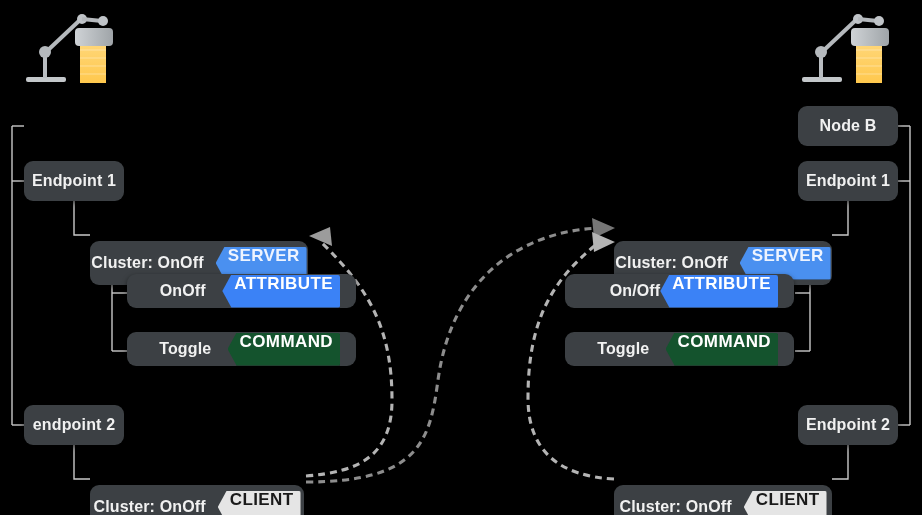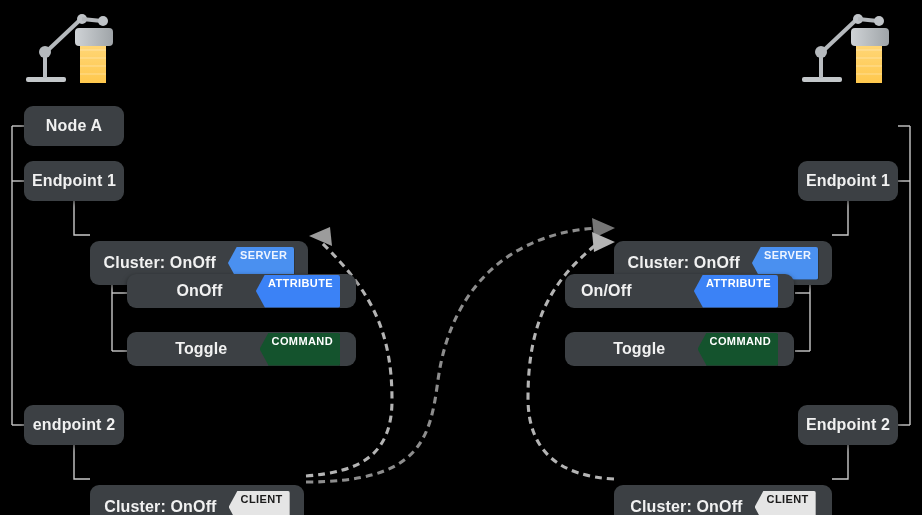--- a/index.html
+++ b/index.html
@@ -29,21 +29,21 @@
   .row{display:flex;align-items:center;gap:12px;}
   .lbl{white-space:nowrap;}
 
   
   .badge{
     display:inline-flex;
     align-items:center;
     justify-content:center;
     height:17px;
     padding:0 7px 16px 12px;
-    font-size:11px;
+    font-size:17px;
     font-weight:bold;
     letter-spacing:.4px;
     color:#fff;
     line-height:17px;
     border-radius:2px;
     -webkit-clip-path:polygon(9px 0,100% 0,100% 100%,9px 100%,0 50%);
     clip-path:polygon(9px 0,100% 0,100% 100%,9px 100%,0 50%);
     box-shadow:1px 1px 0 rgba(0,0,0,.5);
   }
   .badge.server{background:#4a90f0;color:#eef4ff;}
@@ -160,23 +160,20 @@
       <rect x="21" y="46" width="4" height="26" fill="#b9bdc1"></rect>
       <circle cx="23" cy="46" r="6" fill="#b5b9bd"></circle>
       <line x1="24" y1="46" x2="59" y2="13" stroke="#b5b9bd" stroke-width="4"></line>
       <circle cx="60" cy="13" r="5" fill="#c0c4c8"></circle>
       <line x1="60" y1="13" x2="80" y2="15" stroke="#b5b9bd" stroke-width="4"></line>
       <circle cx="81" cy="15" r="5" fill="#c0c4c8"></circle>
       <path d="M57,22 h30 a4,4 0 0 1 4,4 v10 a4,4 0 0 1 -4,4 h-30 a4,4 0 0 1 -4,-4 v-10 a4,4 0 0 1 4,-4 z" fill="url(#shadeR)"></path>
     </svg>
   </div>
 
-  <div class="box node" style="left:24px;top:106px;width:100px;">
-    <span class="lbl">Node A</span>
-  </div>
 
   <div class="box endpoint" style="left:24px;top:161px;width:100px;">
     <span class="lbl">Endpoint 1</span>
   </div>
 
   <div class="box cluster" style="left:90px;top:213px;width:218px;">
     <div class="row">
       <span class="lbl">Cluster: OnOff</span>
       <span class="badge server">SERVER</span>
     </div>
@@ -196,34 +193,37 @@
     <span class="lbl">endpoint 2</span>
   </div>
 
   <div class="box cluster" style="left:90px;top:457px;width:214px;">
     <div class="row">
       <span class="lbl">Cluster: OnOff</span>
       <span class="badge client">CLIENT</span>
     </div>
   </div>
 
+  <div class="box node" style="left:798px;top:106px;width:100px;">
+    <span class="lbl">Node B</span>
+  </div>
 
   <div class="box endpoint" style="left:798px;top:161px;width:100px;">
     <span class="lbl">Endpoint 1</span>
   </div>
 
   <div class="box cluster" style="left:614px;top:213px;width:218px;">
     <div class="row">
       <span class="lbl">Cluster: OnOff</span>
       <span class="badge server">SERVER</span>
     </div>
   </div>
 
   <div class="box member" style="left:565px;top:274px;width:229px;padding:0 16px;justify-content:space-between;">
-    <span style="flex:1;text-align:left;" class="lbl">On/Off</span>
+    <span style="flex:1;text-align:right;" class="lbl">On/Off</span>
     <span class="badge attribute">ATTRIBUTE</span>
   </div>
 
   <div class="box member" style="left:565px;top:332px;width:229px;padding:0 16px;justify-content:space-between;">
     <span style="flex:1;text-align:center;" class="lbl">Toggle</span>
     <span class="badge command">COMMAND</span>
   </div>
 
   <div class="box endpoint" style="left:798px;top:405px;width:100px;">
     <span class="lbl">Endpoint 2</span>

